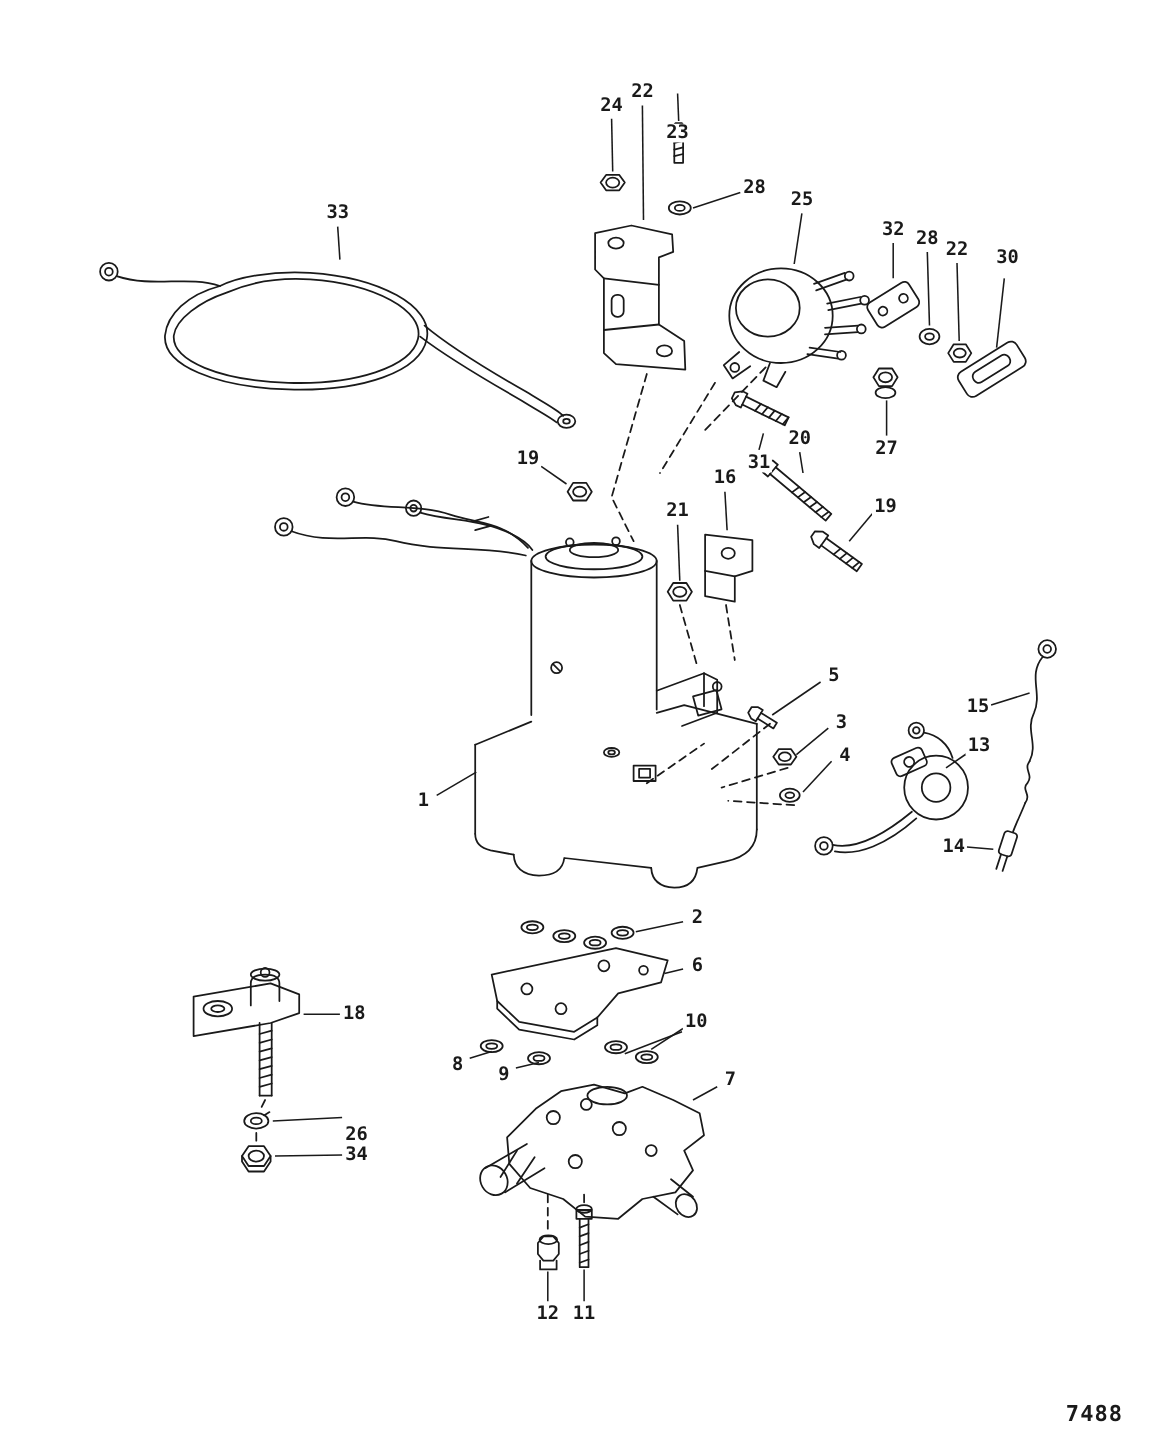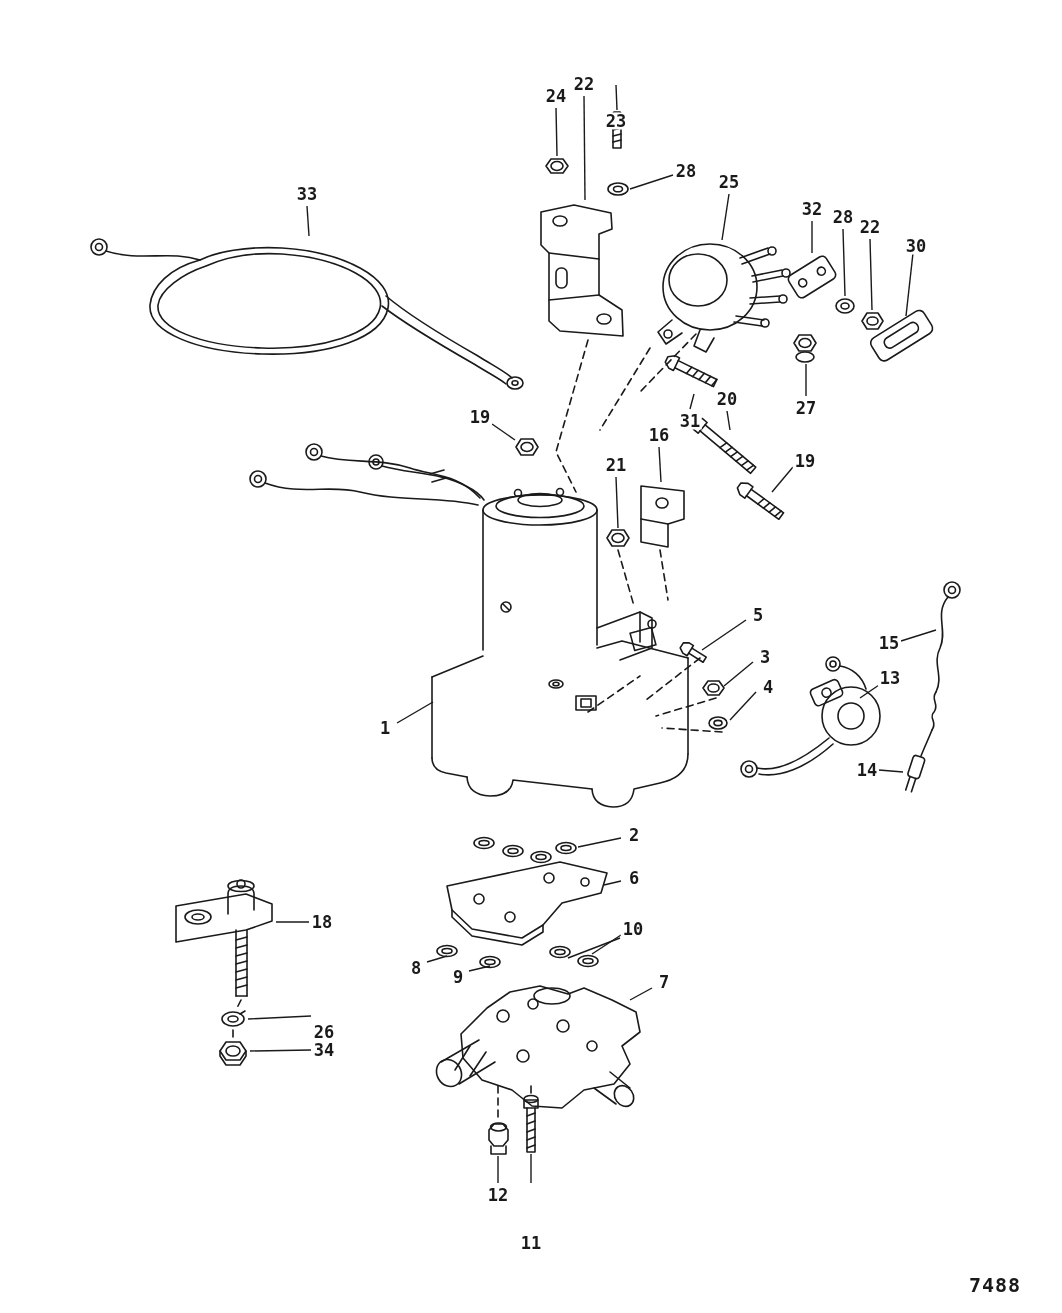--- a/index.html
+++ b/index.html
@@ -358,21 +358,21 @@
   <div id="callout-layer">
       <div class="callout" style="left: 307px; top: 194px;">33</div>
       <div class="callout" style="left: 556px; top: 96px;">24</div>
       <div class="callout" style="left: 584px; top: 84px;">22</div>
       <div class="callout" style="left: 616px; top: 73px; margin-top: 48px;">23</div>
       <div class="callout" style="left: 686px; top: 171px;">28</div>
       <div class="callout" style="left: 729px; top: 182px;">25</div>
       <div class="callout" style="left: 812px; top: 209px;">32</div>
       <div class="callout" style="left: 843px; top: 217px;">28</div>
       <div class="callout" style="left: 870px; top: 227px;">22</div>
-      <div class="callout" style="left: 916px; top: 246px;">30</div>
+      <div class="callout" style="left: 916px; top: 235px;">30</div>
       <div class="callout" style="left: 480px; top: 417px;">19</div>
       <div class="callout" style="left: 690px; top: 421px;">31</div>
       <div class="callout" style="left: 727px; top: 399px;">20</div>
       <div class="callout" style="left: 806px; top: 408px;">27</div>
       <div class="callout" style="left: 616px; top: 465px;">21</div>
       <div class="callout" style="left: 659px; top: 435px;">16</div>
       <div class="callout" style="left: 805px; top: 461px;">19</div>
       <div class="callout" style="left: 758px; top: 615px;">5</div>
       <div class="callout" style="left: 765px; top: 657px;">3</div>
       <div class="callout" style="left: 768px; top: 687px;">4</div>
@@ -383,17 +383,17 @@
       <div class="callout" style="left: 634px; top: 835px;">2</div>
       <div class="callout" style="left: 634px; top: 878px;">6</div>
       <div class="callout" style="left: 322px; top: 922px;">18</div>
       <div class="callout" style="left: 416px; top: 968px;">8</div>
       <div class="callout" style="left: 458px; top: 977px;">9</div>
       <div class="callout" style="left: 633px; top: 929px;">10</div>
       <div class="callout" style="left: 664px; top: 982px;">7</div>
       <div class="callout" style="left: 324px; top: 1016px; margin-top: 16px;">26</div>
       <div class="callout" style="left: 324px; top: 1050px;">34</div>
       <div class="callout" style="left: 498px; top: 1195px;">12</div>
-      <div class="callout" style="left: 531px; top: 1195px; margin-top: 48px;">11</div>
+      <div class="callout" style="left: 531px; top: 1195px;">11</div>
     </div>
 
   <div class="fig-number" style="left:995px; top:1285px;">7488</div>
 </div>
 
 </body></html>

